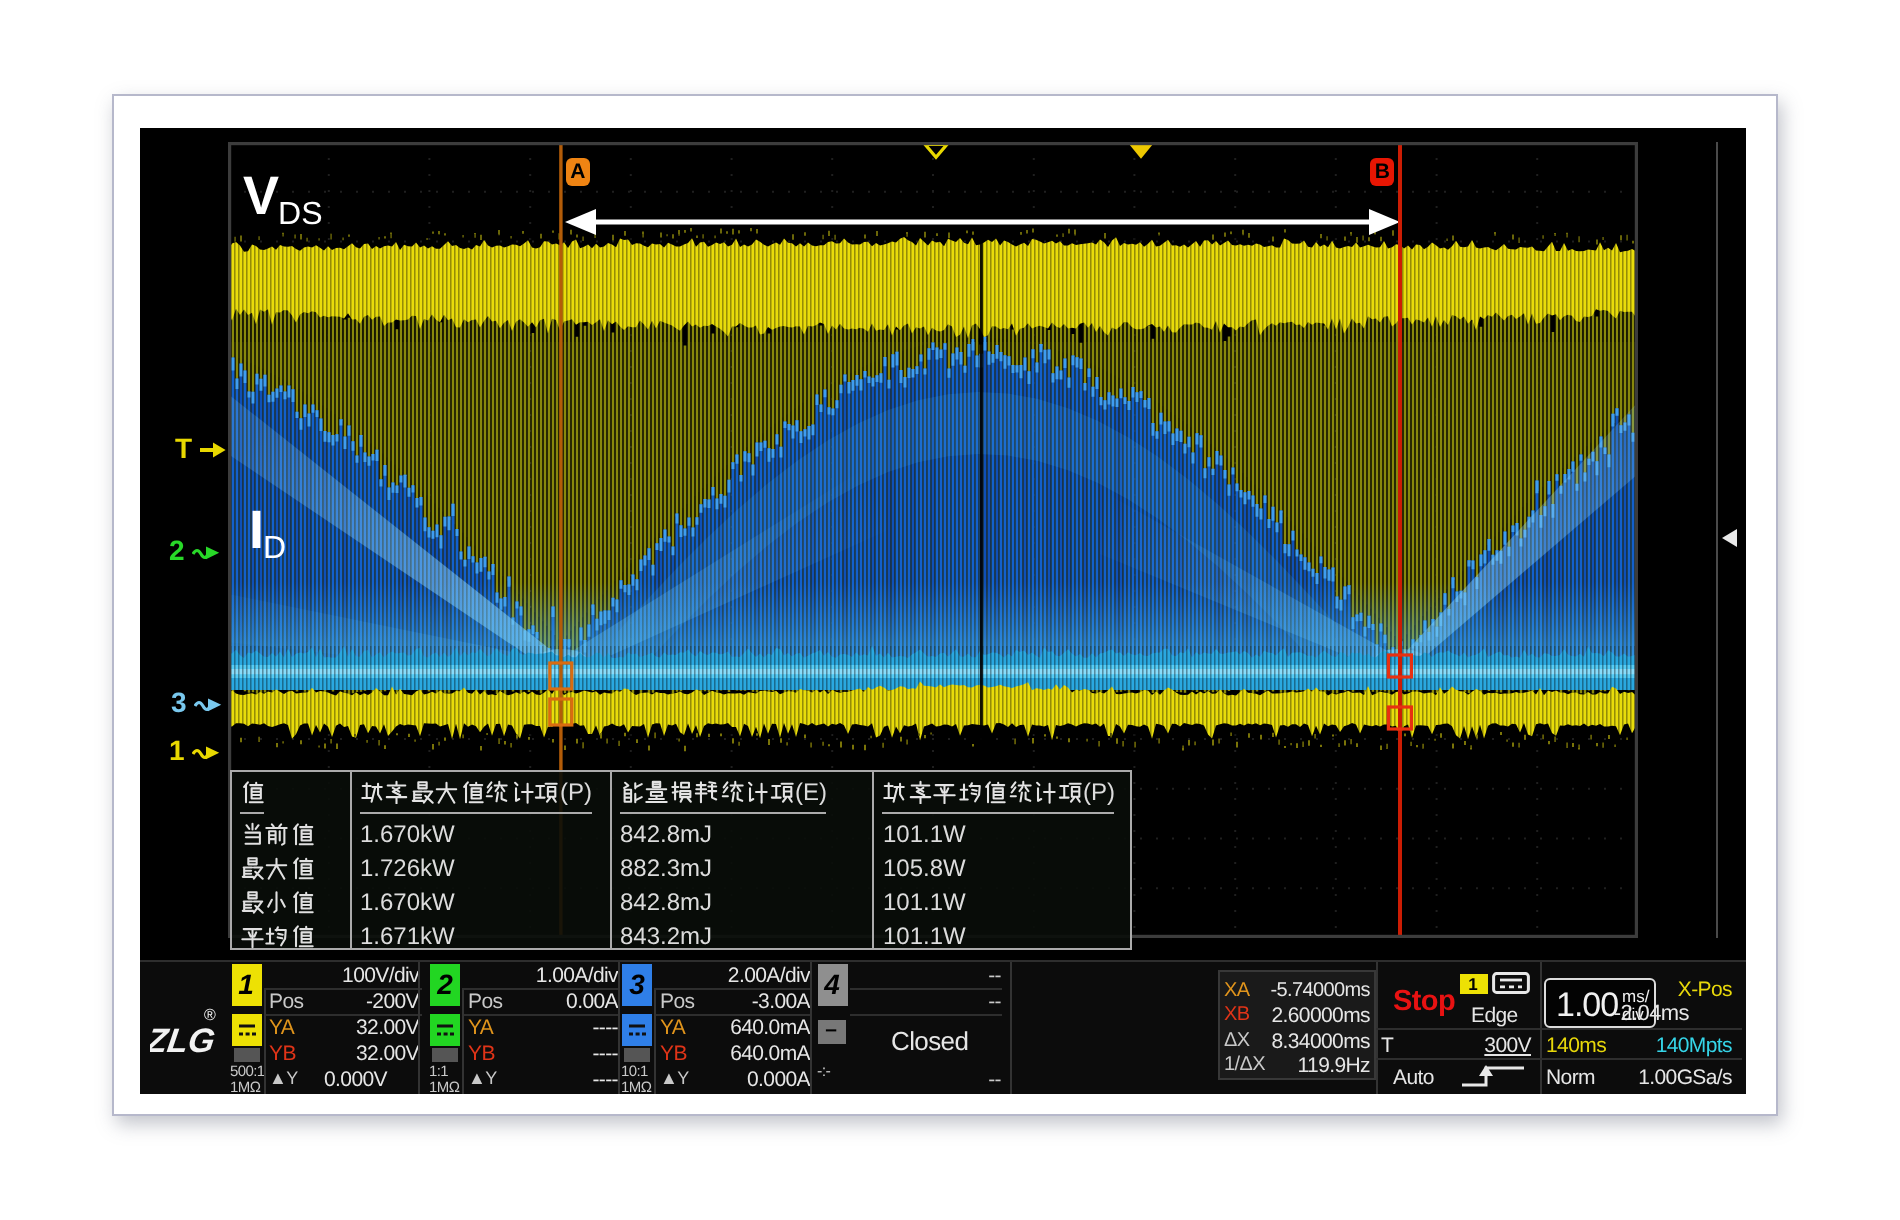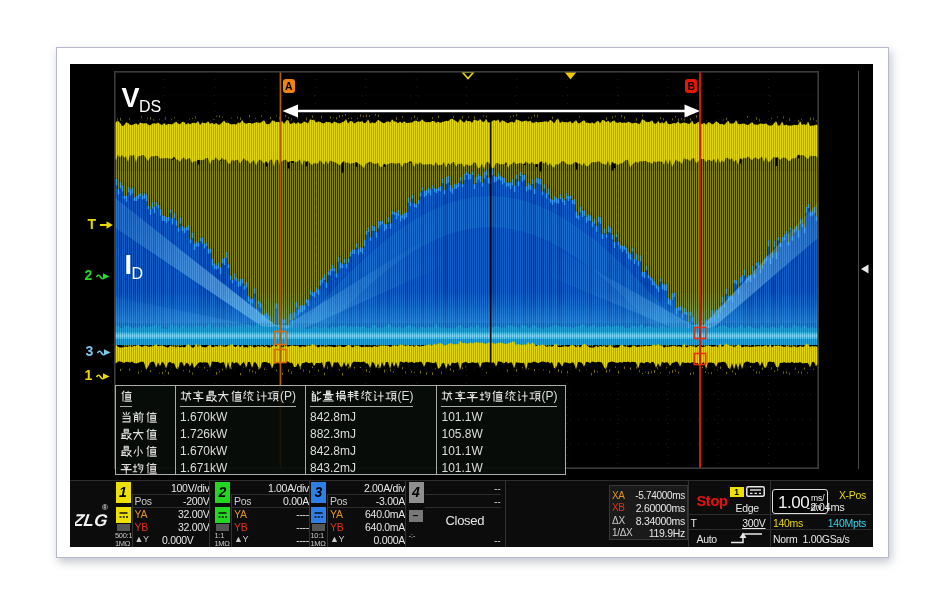--- a/index.html
+++ b/index.html
@@ -370,14 +370,14 @@
         <span style="position:absolute;left:38px;top:2.5px;font-size:8.5px;color:#f0f0f0">ms/</span>
         <span style="position:absolute;left:38px;top:11.5px;font-size:8.5px;color:#f0f0f0">div</span>
       </div>
       <div class="t r yel" style="left:726.5px;top:8px;width:70px;">X-Pos</div>
       <div class="t r " style="left:705px;top:20.5px;width:70px;font-size:11px">-2.04ms</div>
       <div class="hl" style="left:700.5px;top:33px;width:101px"></div>
       <div class="t yel" style="left:703.5px;top:36.5px;">140ms</div>
       <div class="t r cyn" style="left:726.5px;top:36.5px;width:70px;">140Mpts</div>
       <div class="hl" style="left:700.5px;top:48.5px;width:101px"></div>
       <div class="t " style="left:703.5px;top:52px;">Norm</div>
-      <div class="t r " style="left:716.5px;top:52px;width:80px;text-align:center;">1.00GSa/s</div>
+      <div class="t r " style="left:716.5px;top:52px;width:80px;">1.00GSa/s</div>
     </div>
   </div>
 </body></html>

